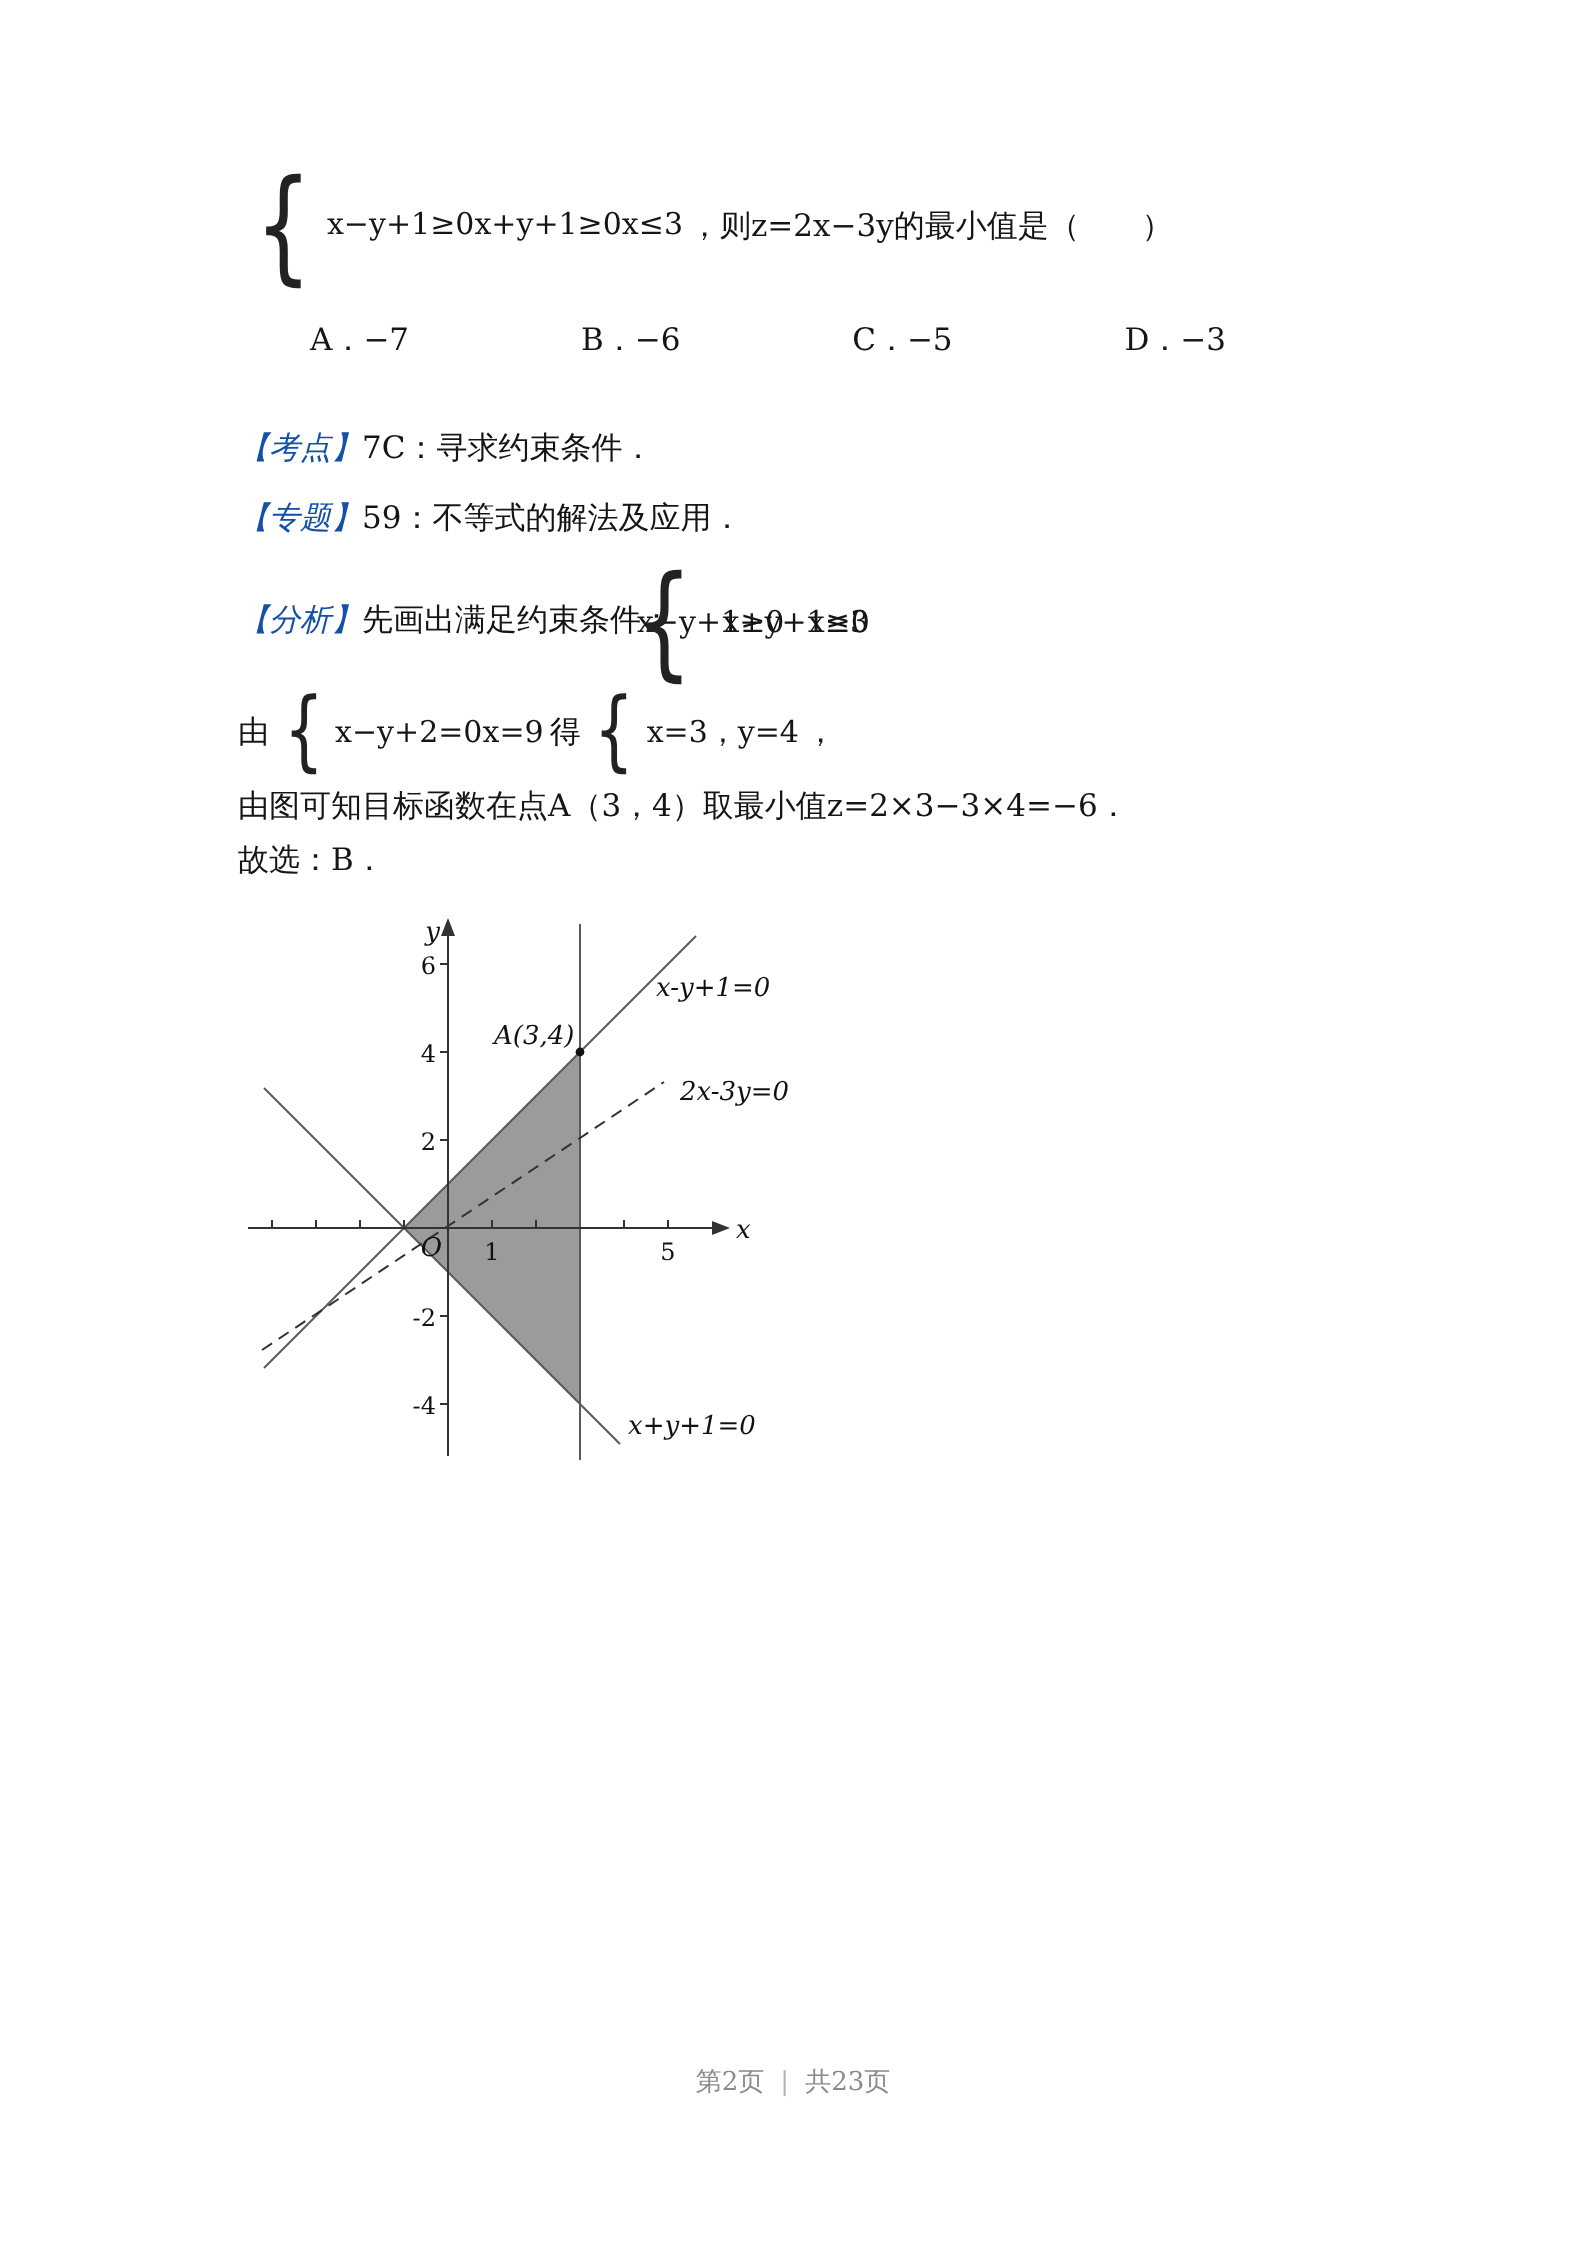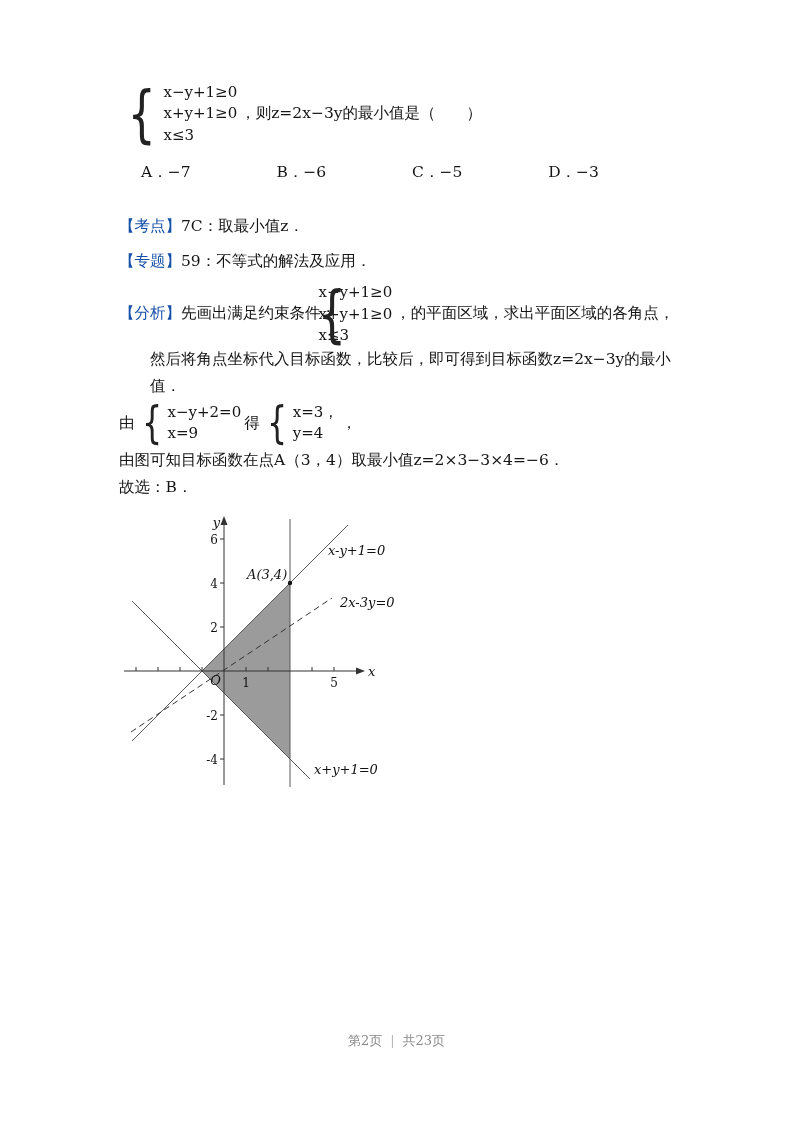--- a/index.html
+++ b/index.html
@@ -14,29 +14,29 @@
 
   .problem-line { margin-top:82px; display:flex; align-items:center; }
   .sys { display:inline-flex; align-items:center; vertical-align:middle; margin:0 3px; }
   .brace {
     font-family:"DejaVu Sans","Liberation Sans",sans-serif;
     line-height:1; color:#222; display:inline-block;
     transform:scaleX(.72); transform-origin:center;
   }
   .sys3 .brace { font-size:62px; }
   .sys2 .brace { font-size:44px; }
-  .sys .lines { display:inline-flex; flex-direction:column; justify-content:center;
+  .sys .lines { display:inline-flex; flex-direction:row; justify-content:center;
                 line-height:1.42; font-size:15px; padding-left:2px; text-align:left; }
 
-  .options { margin-top:16px; margin-left:22px; width:458px;
+  .options { margin-top:16px; margin-left:36px; width:458px;
              display:flex; justify-content:space-between; }
 
   .para { line-height:1.72; }
   .hang { padding-left:2em; text-indent:-2em; }
-  .tag { color:var(--tag-blue,#1450a8); }
+  .tag { color:var(--tag-blue,#1450a8);font-style:italic; }
 
   .mt32 { margin-top:30px; }
   .mt10 { margin-top:8px; }
   .mt14 { margin-top:12px; }
 
   .eqline { display:flex; align-items:center; margin:2px 0; }
 
   .graph-wrap { margin:10px 0 2px 0; }
   svg text { font-family:"DejaVu Serif","Liberation Serif",serif;
              font-size:13px; font-style:italic; fill:#111; }
@@ -65,36 +65,36 @@
     </div>
 
     <div class="options">
       <span>A．−7</span>
       <span>B．−6</span>
       <span>C．−5</span>
       <span>D．−3</span>
     </div>
 
     <div class="para mt32">
-      <span class="tag">【考点】</span><span>7C：取最小值z．</span>
+      <span class="tag">【考点】</span><span>7C：寻求约束条件．</span>
     </div>
 
     <div class="para mt10">
       <span class="tag">【专题】</span><span>59：不等式的解法及应用．</span>
     </div>
 
     <div class="para hang mt10">
       <span class="tag">【分析】</span><span>先画出满足约束条件：</span><span class="sys sys3">
           <span class="brace">{</span>
           <span class="lines">
             <span>x−y+1≥0</span>
             <span>x+y+1≥0</span>
             <span>x≤3</span>
           </span>
-        </span><span>，的平面区域，求出平面区域的各角点，然后将角点坐标代入目标函数，比较后，即可得到目标函数z=2x−3y的最小值．</span>
+        </span>
     </div>
 
 
     <div class="eqline">
       <span>由</span>
       <span class="sys sys2">
         <span class="brace">{</span>
         <span class="lines">
           <span>x−y+2=0</span>
           <span>x=9</span>

